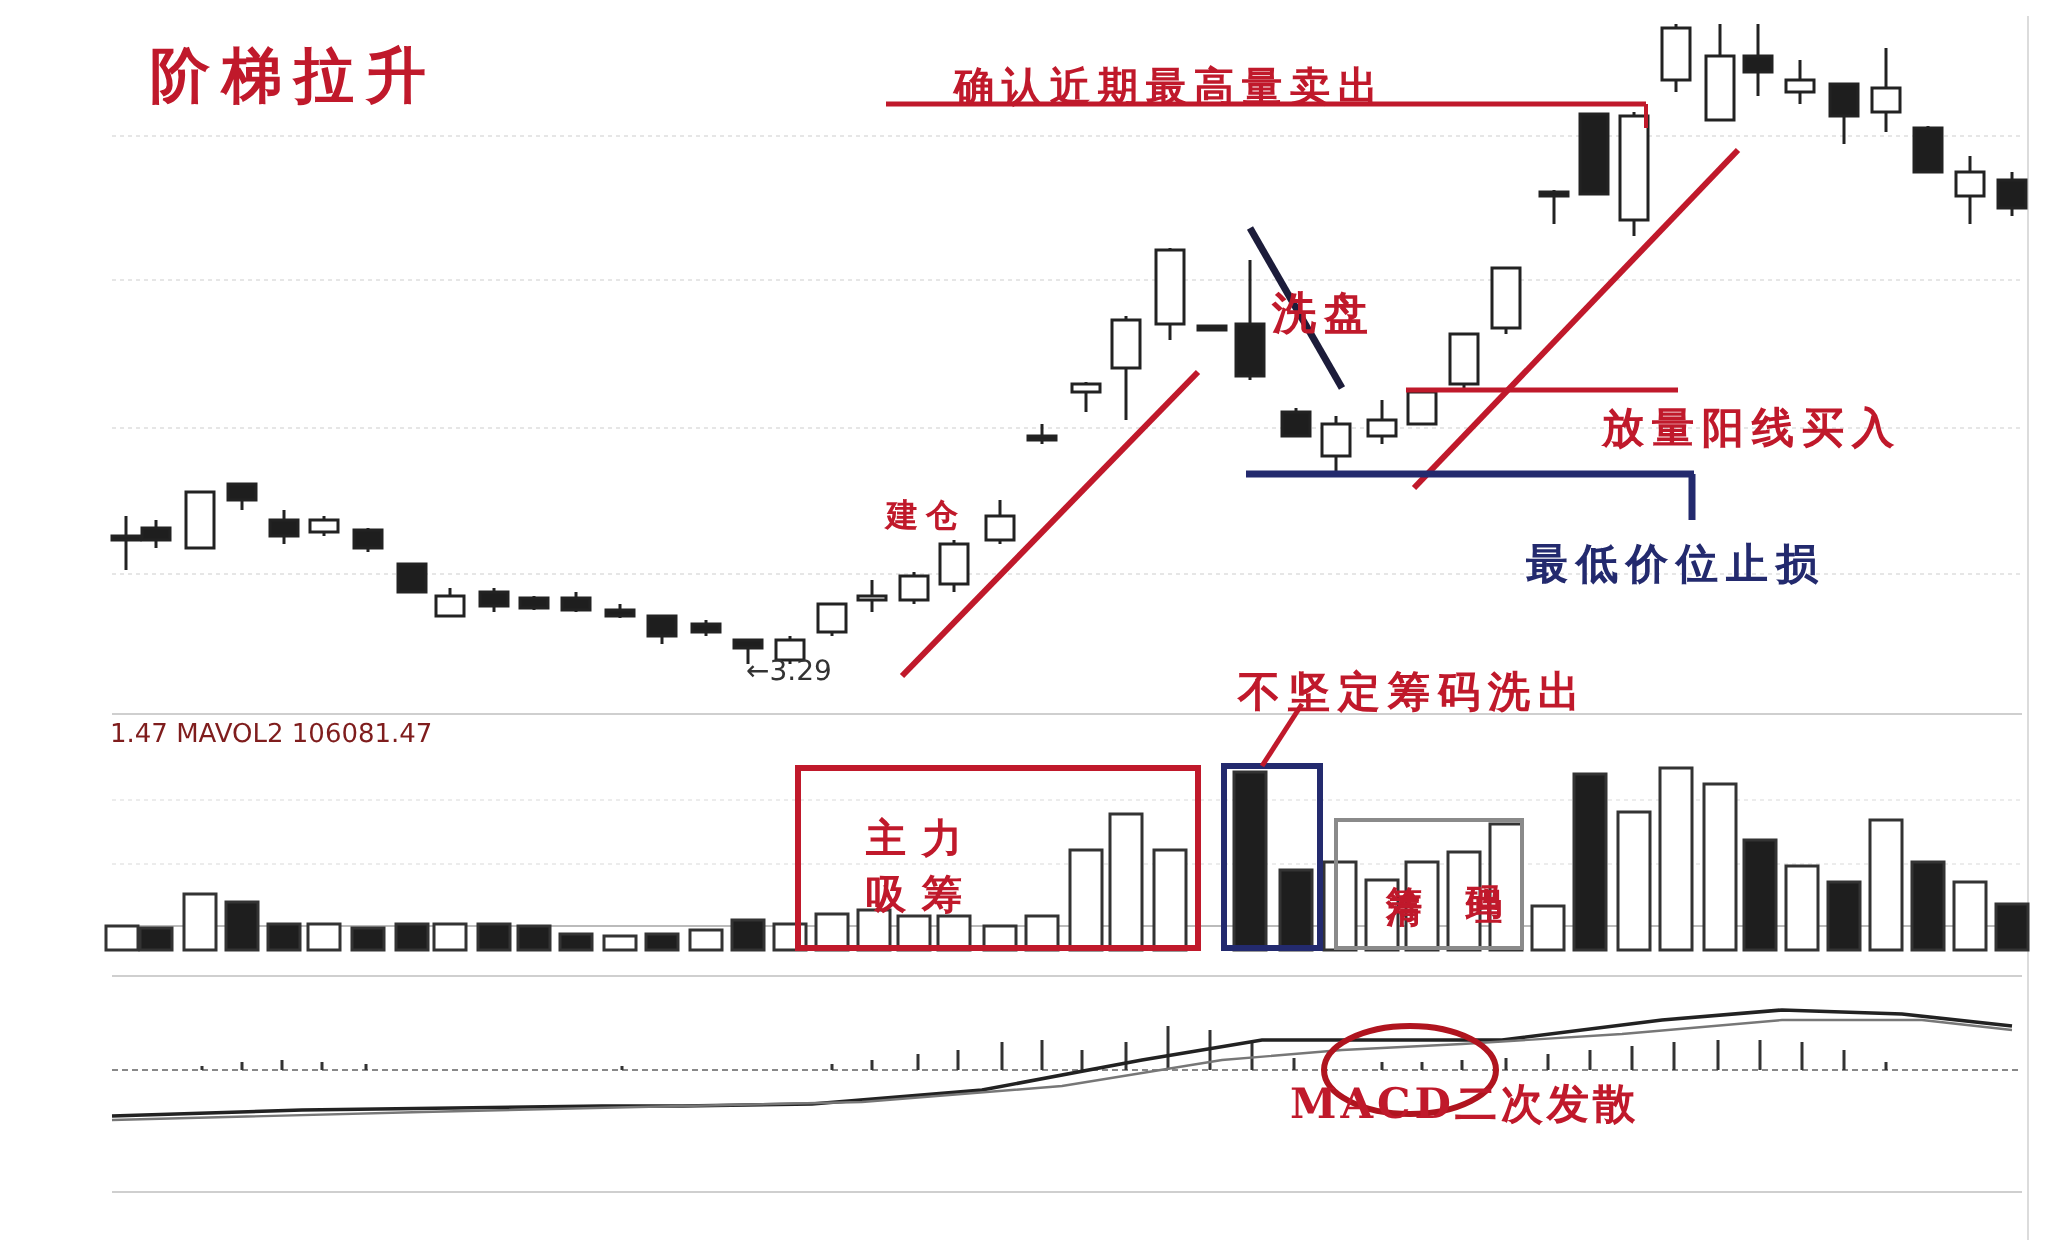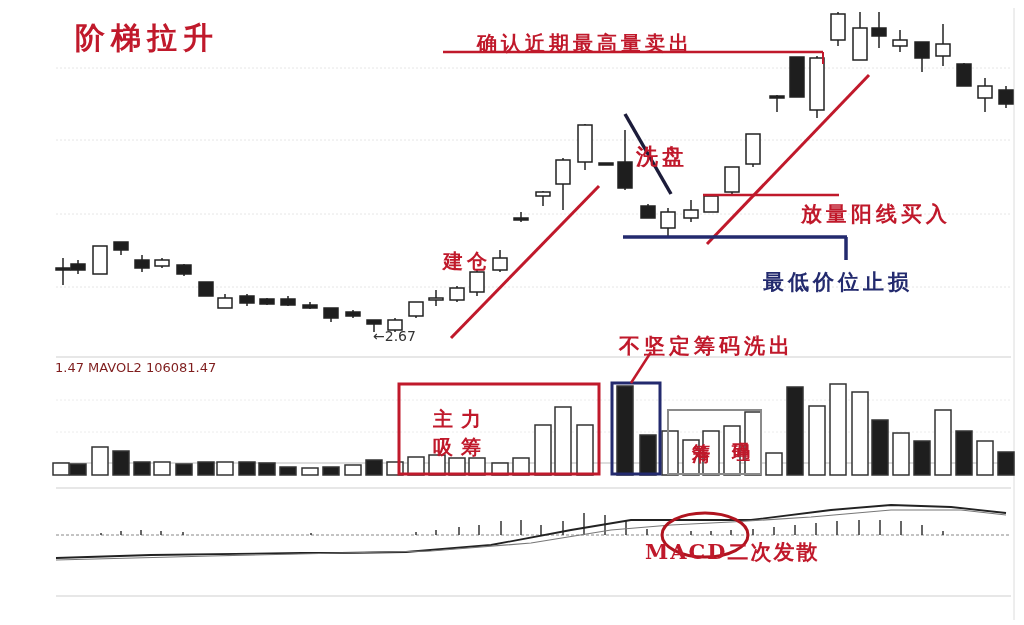--- a/index.html
+++ b/index.html
@@ -327,24 +327,24 @@
       <rect x="657" y="410" width="93" height="64" fill="none" stroke="#8a8a8a" stroke-width="2"></rect>
 
       <ellipse cx="694" cy="535" rx="43" ry="22" fill="none" stroke="#b0141f" stroke-width="3"></ellipse>
     </g>
   </svg>
 
   
   <div class="ann red title">阶梯拉升</div>
   <div class="ann red" style="left:466px; top:30px; font-size:20px;font-family:Liberation Serif, serif;">确认近期最高量卖出</div>
   <div class="ann red" style="left:625px; top:142px; font-size:22px;">洗盘</div>
-  <div class="ann red" style="left:432px; top:248px; font-size:20px;">建仓</div>
+  <div class="ann red" style="left:432px; top:248px; font-size:16px;">建仓</div>
   <div class="ann red" style="left:790px; top:200px; font-size:21px;">放量阳线买入</div>
   <div class="ann navy" style="left:752px; top:268px; font-size:21px;">最低价位止损</div>
-  <div class="small-label" style="left:362px; top:328px; font-size:14px; color:#333;">←2.67</div>
+  <div class="small-label" style="left:362px; top:328px; font-size:14px; color:#333;">←3.29</div>
   <div class="small-label" style="left:44px; top:360px; font-size:13px; color:#7f1d1d;">1.47  MAVOL2  106081.47</div>
   <div class="ann red" style="left:608px; top:332px; font-size:21px;">不坚定筹码洗出</div>
   <div class="ann red" style="left:422px; top:406px; font-size:20px; letter-spacing:8px;">主力</div>
   <div class="ann red" style="left:422px; top:434px; font-size:20px; letter-spacing:8px;">吸筹</div>
   <div class="ann red vertical-text" style="left:678px; top:428px; font-size:18px;">筹清</div>
   <div class="ann red vertical-text" style="left:718px; top:428px; font-size:18px;">码理</div>
   <div class="ann red" style="left:634px; top:538px; font-size:21px; letter-spacing:2px;">MACD二次发散</div>
 </div>
 
 </body></html>

